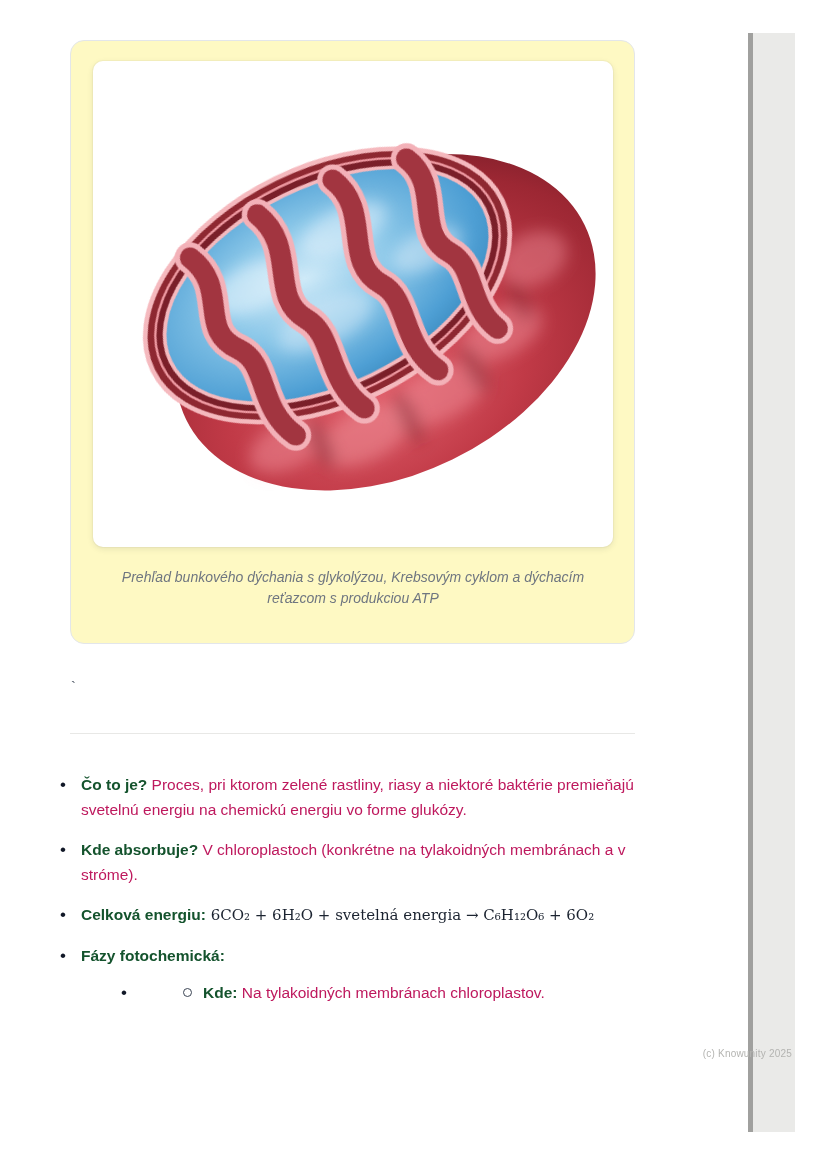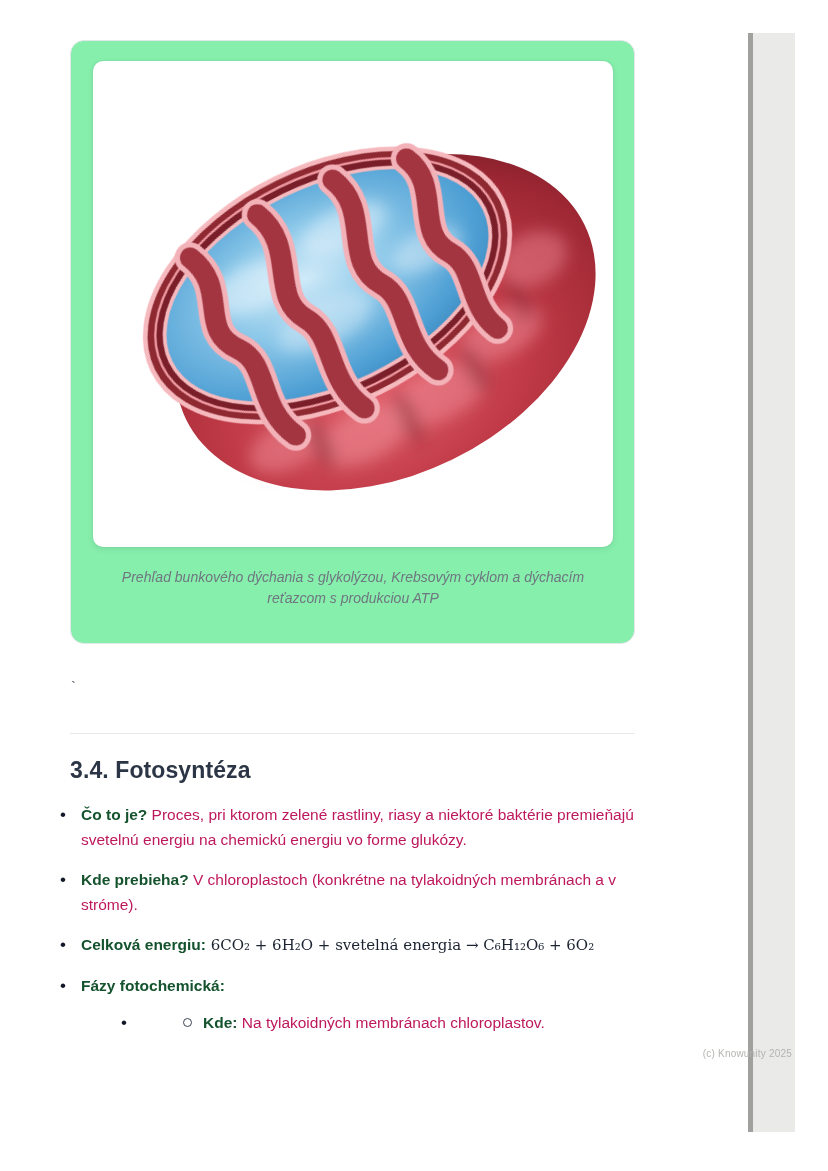--- a/index.html
+++ b/index.html
@@ -21,21 +21,21 @@
     border-left:5px solid #a0a09e;
     z-index:1;
   }
 
   
   .figure-card{
     position:absolute;
     left:70px;top:40px;
     width:565px;
     box-sizing:border-box;
-    background:#86efac;
+    background:#fef9c3;
     border:1px solid #e3e6ea;
     border-radius:14px;
     padding:20px 21px 34px 22px;
   }
   .image-frame{
     height:486px;
     background:#ffffff;
     border-radius:10px;
     box-shadow:0 2px 6px rgba(30,40,60,.10), 0 0 0 1px rgba(30,40,60,.03);
     display:flex;align-items:center;justify-content:center;
@@ -176,25 +176,24 @@
       </svg>
     </div>
     <div class="figure-caption">Prehľad bunkového dýchania s glykolýzou, Krebsovým cyklom a dýchacím reťazcom s produkciou ATP</div>
   </div>
 
   <div class="stray-char">`</div>
 
   <div class="divider"></div>
 
   <div class="content">
-    <h2>3.4. Fotosyntéza</h2>
     <div id="list-root">
         <ul class="lst lvl1">
           <li><span class="lead">Čo to je?</span><span class="body-text"> Proces, pri ktorom zelené rastliny, riasy a niektoré baktérie premieňajú svetelnú energiu na chemickú energiu vo forme glukózy.</span></li>
-          <li><span class="lead">Kde prebieha?</span><span class="body-text"> V chloroplastoch (konkrétne na tylakoidných membránach a v stróme).</span></li>
+          <li><span class="lead">Kde absorbuje?</span><span class="body-text"> V chloroplastoch (konkrétne na tylakoidných membránach a v stróme).</span></li>
           <li><span class="lead">Celková energiu:</span><span class="formula"> 6CO₂ + 6H₂O + svetelná energia → C₆H₁₂O₆ + 6O₂</span></li>
           <li><span class="lead">Fázy fotochemická:</span><ul class="lst lvl2">
               <li><ul class="lst lvl3">
                   <li><span class="lead">Kde:</span><span class="body-text"> Na tylakoidných membránach chloroplastov.</span></li>
                 </ul></li>
             </ul></li>
         </ul>
       </div>
   </div>
 

